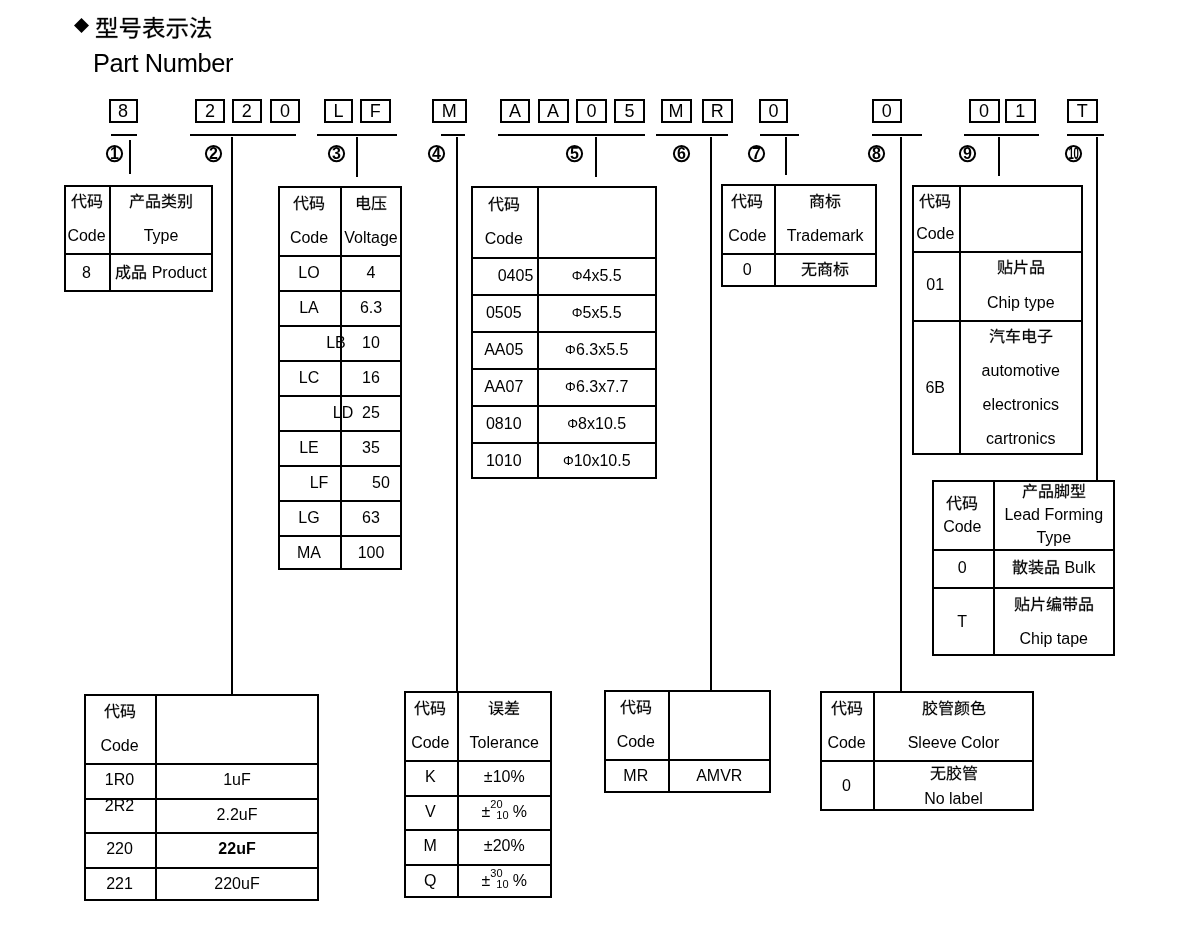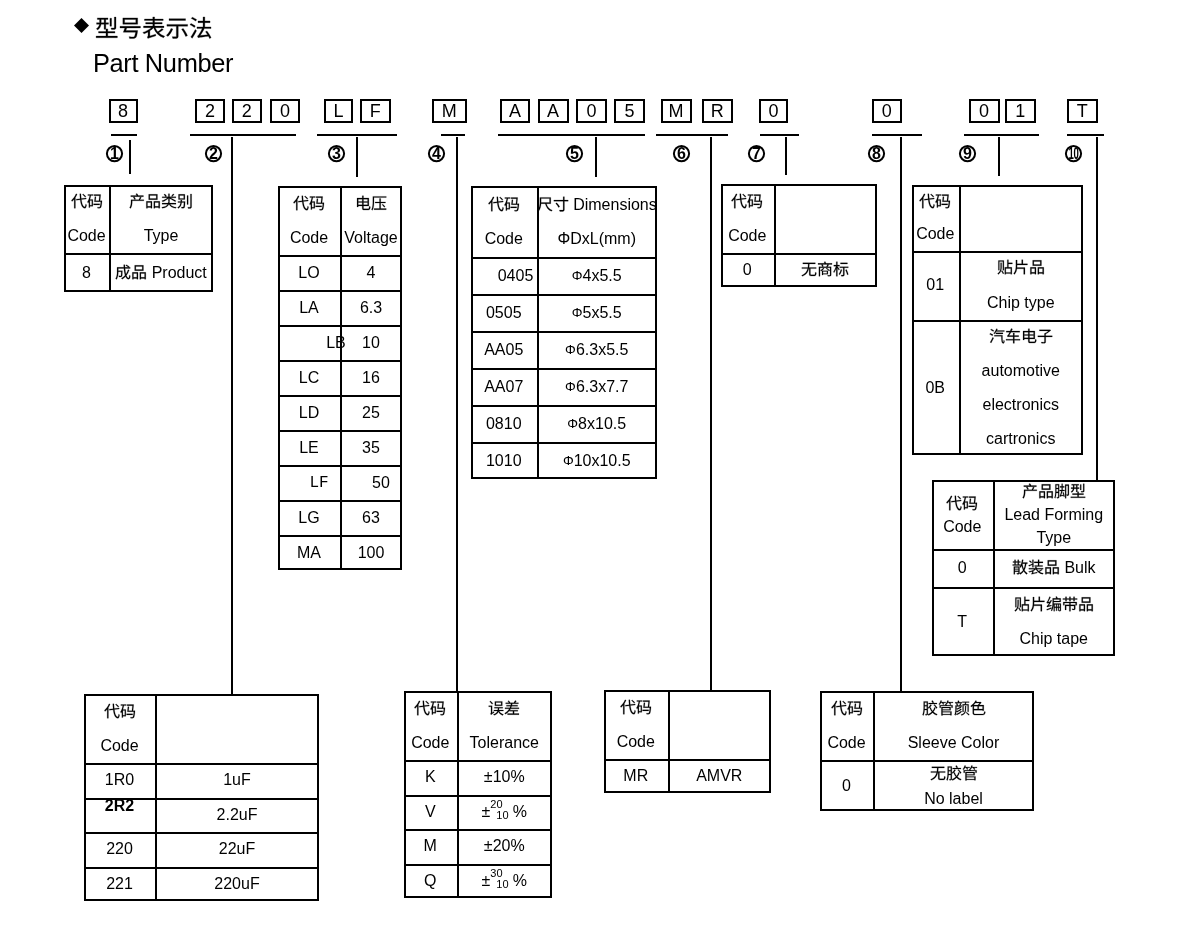--- a/index.html
+++ b/index.html
@@ -230,33 +230,33 @@
     </div>
     <div class="cell" style="left:340px;top:325px;width:62px;height:35px;">
       <div>10</div>
     </div>
     <div class="cell" style="left:278px;top:360px;width:62px;height:35px;">
       <div>LC</div>
     </div>
     <div class="cell" style="left:340px;top:360px;width:62px;height:35px;">
       <div>16</div>
     </div>
-    <div class="cell" style="left:278px;top:395px;width:62px;height:35px;">
+    <div class="cell" style="left:278px;top:395px;width:62px;height:35px;padding-left:34px;">
       <div>LD</div>
     </div>
     <div class="cell" style="left:340px;top:395px;width:62px;height:35px;">
       <div>25</div>
     </div>
     <div class="cell" style="left:278px;top:430px;width:62px;height:35px;">
       <div>LE</div>
     </div>
     <div class="cell" style="left:340px;top:430px;width:62px;height:35px;">
       <div>35</div>
     </div>
-    <div class="cell" style="left:278px;top:465px;width:82px;height:35px;font-family:Liberation Mono, monospace;">
+    <div class="cell" style="left:278px;top:465px;width:82px;height:35px;">
       <div>LF</div>
     </div>
     <div class="cell" style="left:340px;top:465px;width:82px;height:35px;">
       <div>50</div>
     </div>
     <div class="cell" style="left:278px;top:500px;width:62px;height:35px;">
       <div>LG</div>
     </div>
     <div class="cell" style="left:340px;top:500px;width:62px;height:35px;">
       <div>63</div>
@@ -275,27 +275,20 @@
     <div class="hl" style="left:471px;top:368px;width:186px"></div>
     <div class="hl" style="left:471px;top:405px;width:186px"></div>
     <div class="hl" style="left:471px;top:442px;width:186px"></div>
     <div class="cell" style="left:471px;top:186px;width:65.5px;height:71px;line-height:34px;">
       <div><svg class="k" width="32" height="16" viewBox="0 0 2000 1000" style="vertical-align:-2.08px">
           <use href="#c代" x="0"></use>
           <use href="#c码" x="1000"></use>
         </svg></div>
       <div>Code</div>
     </div>
-    <div class="cell" style="left:536.5px;top:186px;width:120.5px;height:71px;line-height:34px;">
-      <div><svg class="k" width="32" height="16" viewBox="0 0 2000 1000" style="vertical-align:-2.08px">
-          <use href="#c尺" x="0"></use>
-          <use href="#c寸" x="1000"></use>
-        </svg> Dimensions</div>
-      <div>ΦDxL(mm)</div>
-    </div>
     <div class="cell" style="left:471px;top:257px;width:89px;height:37px;">
       <div>0405</div>
     </div>
     <div class="cell" style="left:536.5px;top:257px;width:120.5px;height:37px;">
       <div><span style="font-size:13.5px;vertical-align:1px">Φ</span>4x5.5</div>
     </div>
     <div class="cell" style="left:471px;top:294px;width:65.5px;height:37px;">
       <div>0505</div>
     </div>
     <div class="cell" style="left:536.5px;top:294px;width:120.5px;height:37px;">
@@ -327,20 +320,27 @@
     </div>
 <div class="tbl" style="left:721px;top:184px;width:156px;height:103px"></div>
     <div class="vl" style="left:773.5px;top:184px;height:103px"></div>
     <div class="hl" style="left:721px;top:253px;width:156px"></div>
     <div class="cell" style="left:721px;top:184px;width:52.5px;height:69px;line-height:34px;">
       <div><svg class="k" width="32" height="16" viewBox="0 0 2000 1000" style="vertical-align:-2.08px">
           <use href="#c代" x="0"></use>
           <use href="#c码" x="1000"></use>
         </svg></div>
       <div>Code</div>
+    </div>
+    <div class="cell" style="left:773.5px;top:184px;width:103.5px;height:69px;line-height:34px;">
+      <div><svg class="k" width="32" height="16" viewBox="0 0 2000 1000" style="vertical-align:-2.08px">
+          <use href="#c商" x="0"></use>
+          <use href="#c标" x="1000"></use>
+        </svg></div>
+      <div>Trademark</div>
     </div>
     <div class="cell" style="left:721px;top:253px;width:52.5px;height:34px;">
       <div>0</div>
     </div>
     <div class="cell" style="left:773.5px;top:253px;width:103.5px;height:34px;">
       <div><svg class="k" width="48" height="16" viewBox="0 0 3000 1000" style="vertical-align:-2.08px">
           <use href="#c无" x="0"></use>
           <use href="#c商" x="1000"></use>
           <use href="#c标" x="2000"></use>
         </svg></div>
@@ -361,21 +361,21 @@
     </div>
     <div class="cell" style="left:958.5px;top:250.5px;width:124.5px;height:69.5px;line-height:35px;">
       <div><svg class="k" width="48" height="16" viewBox="0 0 3000 1000" style="vertical-align:-2.08px">
           <use href="#c贴" x="0"></use>
           <use href="#c片" x="1000"></use>
           <use href="#c品" x="2000"></use>
         </svg></div>
       <div>Chip type</div>
     </div>
     <div class="cell" style="left:912px;top:320px;width:46.5px;height:135px;">
-      <div>0B</div>
+      <div>6B</div>
     </div>
     <div class="cell" style="left:958.5px;top:320px;width:124.5px;height:135px;line-height:34px;">
       <div><svg class="k" width="64" height="16" viewBox="0 0 4000 1000" style="vertical-align:-2.08px">
           <use href="#c汽" x="0"></use>
           <use href="#c车" x="1000"></use>
           <use href="#c电" x="2000"></use>
           <use href="#c子" x="3000"></use>
         </svg></div>
       <div>automotive</div>
       <div>electronics</div>
@@ -437,30 +437,30 @@
           <use href="#c码" x="1000"></use>
         </svg></div>
       <div>Code</div>
     </div>
     <div class="cell" style="left:84px;top:763.0px;width:71px;height:34.5px;">
       <div>1R0</div>
     </div>
     <div class="cell" style="left:155px;top:763.0px;width:164px;height:34.5px;">
       <div>1uF</div>
     </div>
-    <div class="cell" style="left:84px;top:797.5px;width:71px;height:17px;font-weight:bold;">
+    <div class="cell" style="left:84px;top:797.5px;width:71px;height:17px;">
       <div>2R2</div>
     </div>
     <div class="cell" style="left:155px;top:797.5px;width:164px;height:34.5px;">
       <div>2.2uF</div>
     </div>
     <div class="cell" style="left:84px;top:832.0px;width:71px;height:34.5px;">
       <div>220</div>
     </div>
-    <div class="cell" style="left:155px;top:832.0px;width:164px;height:34.5px;">
+    <div class="cell" style="left:155px;top:832.0px;width:164px;height:34.5px;font-weight:bold;">
       <div>22uF</div>
     </div>
     <div class="cell" style="left:84px;top:866.5px;width:71px;height:34.5px;">
       <div>221</div>
     </div>
     <div class="cell" style="left:155px;top:866.5px;width:164px;height:34.5px;">
       <div>220uF</div>
     </div>
 <div class="tbl" style="left:404px;top:691px;width:148px;height:207px"></div>
     <div class="vl" style="left:456.5px;top:691px;height:207px"></div>

